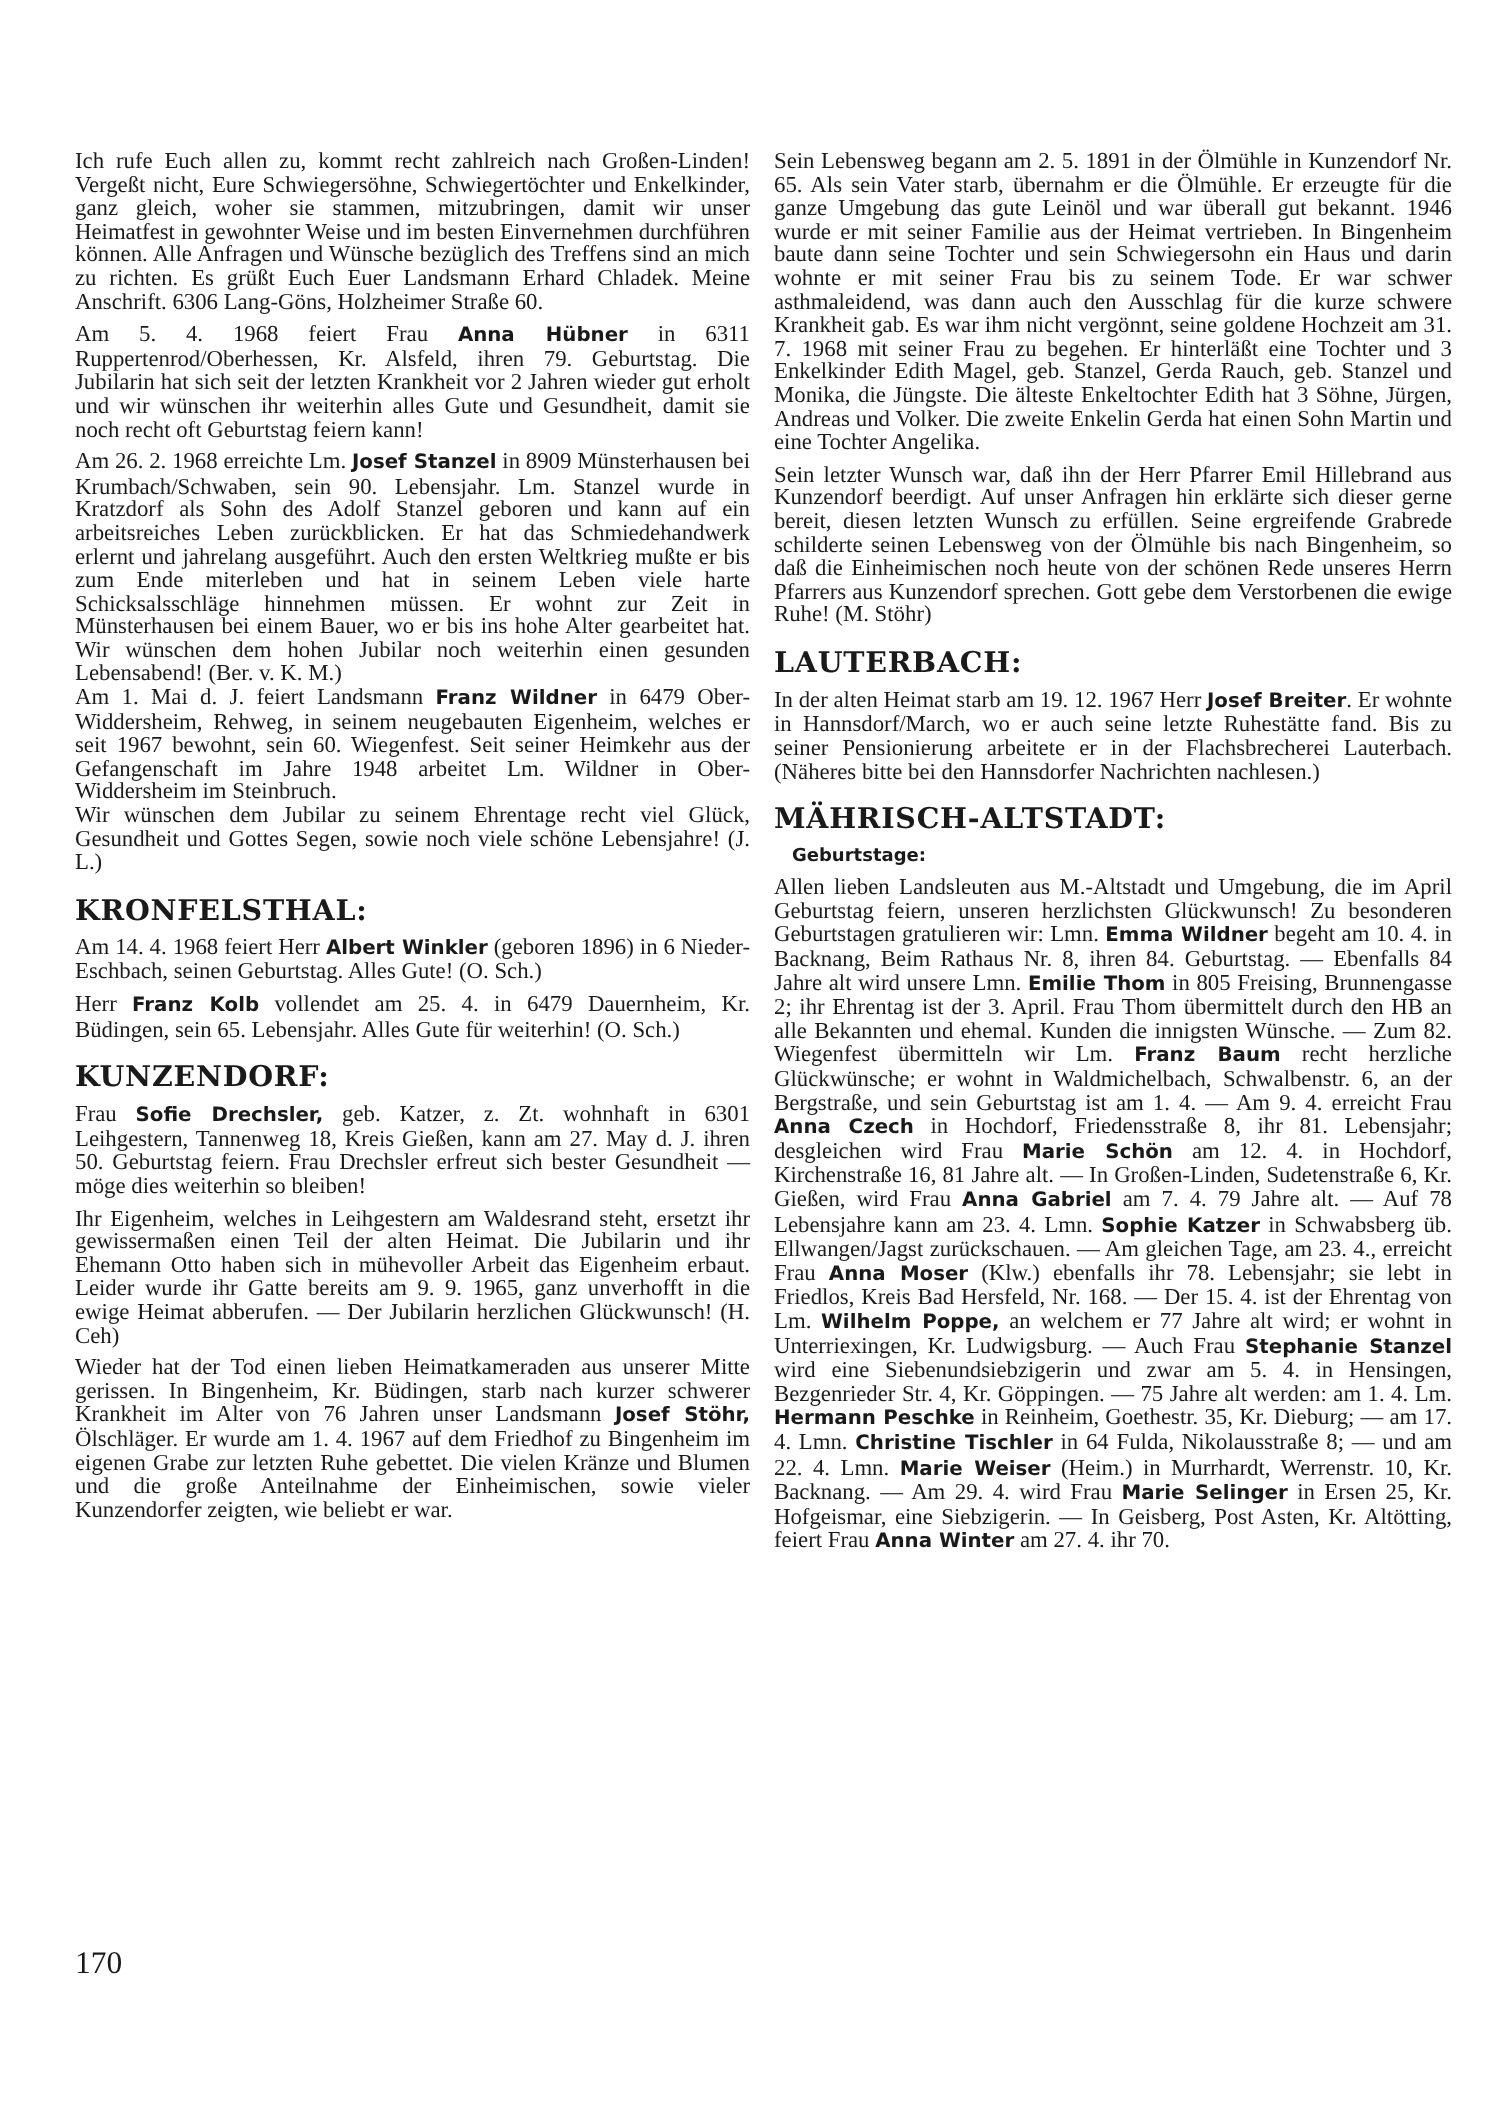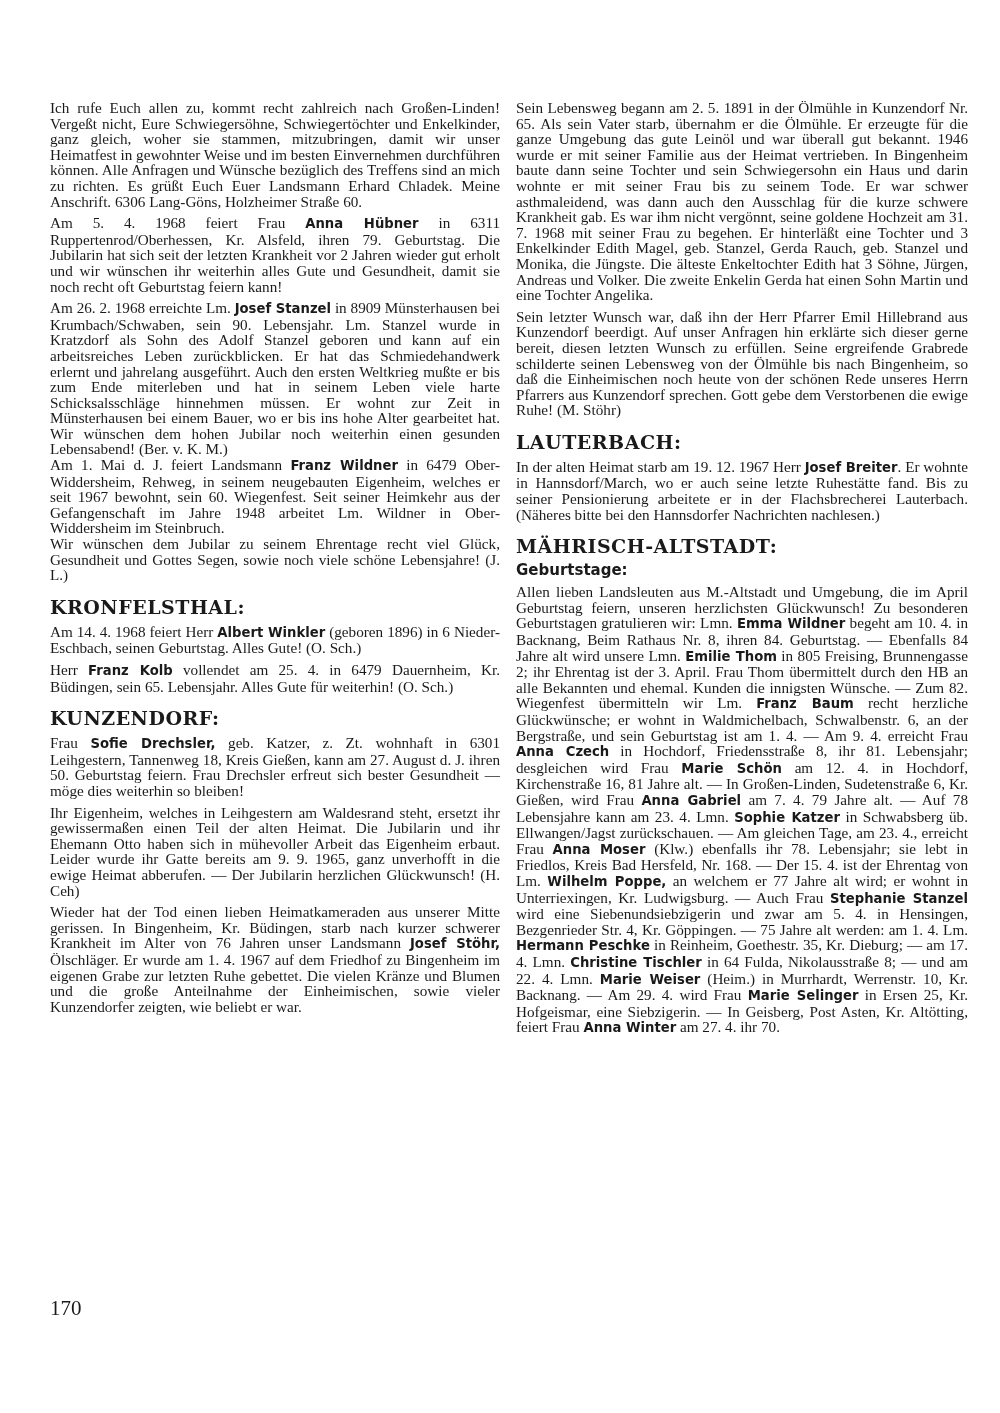--- a/index.html
+++ b/index.html
@@ -4,39 +4,39 @@
 <style>
   html, body { margin: 0; padding: 0; background: #ffffff; }
   body { width: 1000px; height: 1413px; position: relative; overflow: hidden; color: #1a1a1a; }
   .page { position: absolute; left: 0; top: 0; width: 1000px; height: 1413px; }
   .col { position: absolute; top: 100px; width: 450px; font-family: "Liberation Serif", "DejaVu Serif", serif; font-size: 15.2px; line-height: 15.6px; text-align: justify; hyphens: manual; }
   .col.left { left: 50px; }
   .col.right { left: 516px; width: 452px; }
   .col p { margin: 0 0 6px 0; }
   .col p.tight { margin-bottom: 0; }
   .col h2 { font-family: "DejaVu Serif", serif; font-weight: bold; font-size: 19px; letter-spacing: 0.5px; margin: 14px 0 7px 0; line-height: 20px; }
-  .col h3 { font-family: "DejaVu Sans", sans-serif; font-weight: bold; font-size: 15px; margin: 0 0 6px 0; line-height: 15px; }
+  .col h3 { font-family: "DejaVu Sans", sans-serif; font-weight: bold; font-size: 12px; margin: 0 0 6px 12px; line-height: 15px; }
   .b { font-family: "DejaVu Sans", sans-serif; font-weight: bold; font-size: 13.2px; }
   .pagenum { position: absolute; left: 50px; top: 1296px; font-family: "Liberation Serif", serif; font-weight: normal; font-size: 21px; }
 </style>
 </head>
 <body>
 
 <div class="page">
   <div class="col left" id="col-left">
       <p><span>Ich rufe Euch allen zu, kommt recht zahlreich nach Großen-Linden! Vergeßt nicht, Eure Schwiegersöhne, Schwiegertöchter und Enkelkinder, ganz gleich, woher sie stammen, mitzubringen, damit wir unser Heimatfest in gewohnter Weise und im besten Einvernehmen durchführen können. Alle Anfragen und Wünsche bezüglich des Treffens sind an mich zu richten. Es grüßt Euch Euer Landsmann Erhard Chladek. Meine Anschrift. 6306 Lang-Göns, Holzheimer Straße 60.</span></p>
       <p><span>Am 5. 4. 1968 feiert Frau </span><span class="b">Anna Hübner</span><span> in 6311 Ruppertenrod/Oberhessen, Kr. Alsfeld, ihren 79. Geburtstag. Die Jubilarin hat sich seit der letzten Krankheit vor 2 Jahren wieder gut erholt und wir wünschen ihr weiterhin alles Gute und Gesundheit, damit sie noch recht oft Geburtstag feiern kann!</span></p>
       <p class="tight"><span>Am 26. 2. 1968 erreichte Lm. </span><span class="b">Josef Stanzel</span><span> in 8909 Münsterhausen bei Krumbach/Schwaben, sein 90. Lebensjahr. Lm. Stanzel wurde in Kratzdorf als Sohn des Adolf Stanzel geboren und kann auf ein arbeitsreiches Leben zurückblicken. Er hat das Schmiedehandwerk erlernt und jahrelang ausgeführt. Auch den ersten Weltkrieg mußte er bis zum Ende miterleben und hat in seinem Leben viele harte Schicksalsschläge hinnehmen müssen. Er wohnt zur Zeit in Münsterhausen bei einem Bauer, wo er bis ins hohe Alter gearbeitet hat. Wir wünschen dem hohen Jubilar noch weiterhin einen gesunden Lebensabend! (Ber. v. K. M.)</span></p>
       <p class="tight"><span>Am 1. Mai d. J. feiert Landsmann </span><span class="b">Franz Wildner</span><span> in 6479 Ober-Widdersheim, Rehweg, in seinem neugebauten Eigenheim, welches er seit 1967 bewohnt, sein 60. Wiegenfest. Seit seiner Heimkehr aus der Gefangenschaft im Jahre 1948 arbeitet Lm. Wildner in Ober-Widdersheim im Steinbruch.</span></p>
       <p><span>Wir wünschen dem Jubilar zu seinem Ehrentage recht viel Glück, Gesundheit und Gottes Segen, sowie noch viele schöne Lebensjahre! (J. L.)</span></p>
       <h2>KRONFELSTHAL:</h2>
       <p><span>Am 14. 4. 1968 feiert Herr </span><span class="b">Albert Winkler</span><span> (geboren 1896) in 6 Nieder-Eschbach, seinen Geburtstag. Alles Gute! (O. Sch.)</span></p>
       <p><span>Herr </span><span class="b">Franz Kolb</span><span> vollendet am 25. 4. in 6479 Dauernheim, Kr. Büdingen, sein 65. Lebensjahr. Alles Gute für weiterhin! (O. Sch.)</span></p>
       <h2>KUNZENDORF:</h2>
-      <p><span>Frau </span><span class="b">Sofie Drechsler,</span><span> geb. Katzer, z. Zt. wohnhaft in 6301 Leihgestern, Tannenweg 18, Kreis Gießen, kann am 27. August d. J. ihren 50. Geburtstag feiern. Frau Drechsler erfreut sich bester Gesundheit — möge dies weiterhin so bleiben!</span></p>
+      <p><span>Frau </span><span class="b">Sofie Drechsler,</span><span> geb. Katzer, z. Zt. wohnhaft in 6301 Leihgestern, Tannenweg 18, Kreis Gießen, kann am 27. May d. J. ihren 50. Geburtstag feiern. Frau Drechsler erfreut sich bester Gesundheit — möge dies weiterhin so bleiben!</span></p>
       <p><span>Ihr Eigenheim, welches in Leihgestern am Waldesrand steht, ersetzt ihr gewissermaßen einen Teil der alten Heimat. Die Jubilarin und ihr Ehemann Otto haben sich in mühevoller Arbeit das Eigenheim erbaut. Leider wurde ihr Gatte bereits am 9. 9. 1965, ganz unverhofft in die ewige Heimat abberufen. — Der Jubilarin herzlichen Glückwunsch! (H. Ceh)</span></p>
       <p><span>Wieder hat der Tod einen lieben Heimatkameraden aus unserer Mitte gerissen. In Bingenheim, Kr. Büdingen, starb nach kurzer schwerer Krankheit im Alter von 76 Jahren unser Landsmann </span><span class="b">Josef Stöhr,</span><span> Ölschläger. Er wurde am 1. 4. 1967 auf dem Friedhof zu Bingenheim im eigenen Grabe zur letzten Ruhe gebettet. Die vielen Kränze und Blumen und die große Anteilnahme der Einheimischen, sowie vieler Kunzendorfer zeigten, wie beliebt er war.</span></p>
     </div>
   <div class="col right" id="col-right">
       <p><span>Sein Lebensweg begann am 2. 5. 1891 in der Ölmühle in Kunzendorf Nr. 65. Als sein Vater starb, übernahm er die Ölmühle. Er erzeugte für die ganze Umgebung das gute Leinöl und war überall gut bekannt. 1946 wurde er mit seiner Familie aus der Heimat vertrieben. In Bingenheim baute dann seine Tochter und sein Schwiegersohn ein Haus und darin wohnte er mit seiner Frau bis zu seinem Tode. Er war schwer asthmaleidend, was dann auch den Ausschlag für die kurze schwere Krankheit gab. Es war ihm nicht vergönnt, seine goldene Hochzeit am 31. 7. 1968 mit seiner Frau zu begehen. Er hinterläßt eine Tochter und 3 Enkelkinder Edith Magel, geb. Stanzel, Gerda Rauch, geb. Stanzel und Monika, die Jüngste. Die älteste Enkeltochter Edith hat 3 Söhne, Jürgen, Andreas und Volker. Die zweite Enkelin Gerda hat einen Sohn Martin und eine Tochter Angelika.</span></p>
       <p><span>Sein letzter Wunsch war, daß ihn der Herr Pfarrer Emil Hillebrand aus Kunzendorf beerdigt. Auf unser Anfragen hin erklärte sich dieser gerne bereit, diesen letzten Wunsch zu erfüllen. Seine ergreifende Grabrede schilderte seinen Lebensweg von der Ölmühle bis nach Bingenheim, so daß die Einheimischen noch heute von der schönen Rede unseres Herrn Pfarrers aus Kunzendorf sprechen. Gott gebe dem Verstorbenen die ewige Ruhe! (M. Stöhr)</span></p>
       <h2>LAUTERBACH:</h2>
       <p><span>In der alten Heimat starb am 19. 12. 1967 Herr </span><span class="b">Josef Breiter</span><span>. Er wohnte in Hannsdorf/March, wo er auch seine letzte Ruhestätte fand. Bis zu seiner Pensionierung arbeitete er in der Flachsbrecherei Lauterbach. (Näheres bitte bei den Hannsdorfer Nachrichten nachlesen.)</span></p>
       <h2>MÄHRISCH-ALTSTADT:</h2>
       <h3>Geburtstage:</h3>

